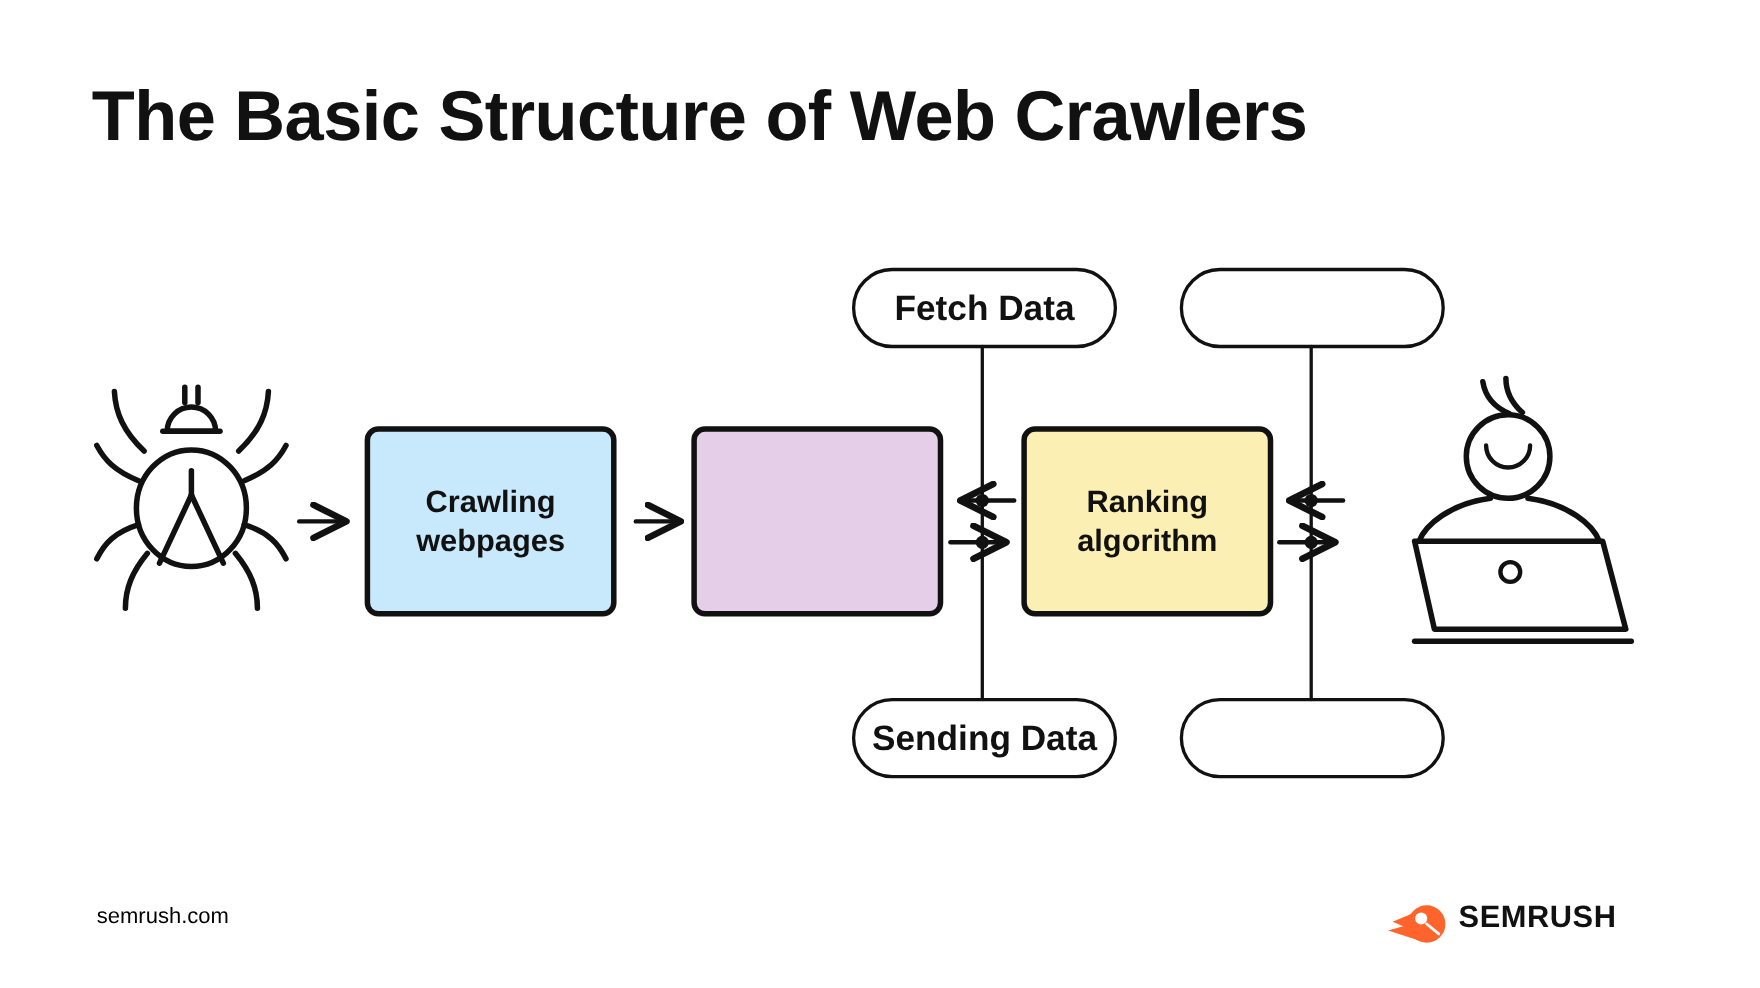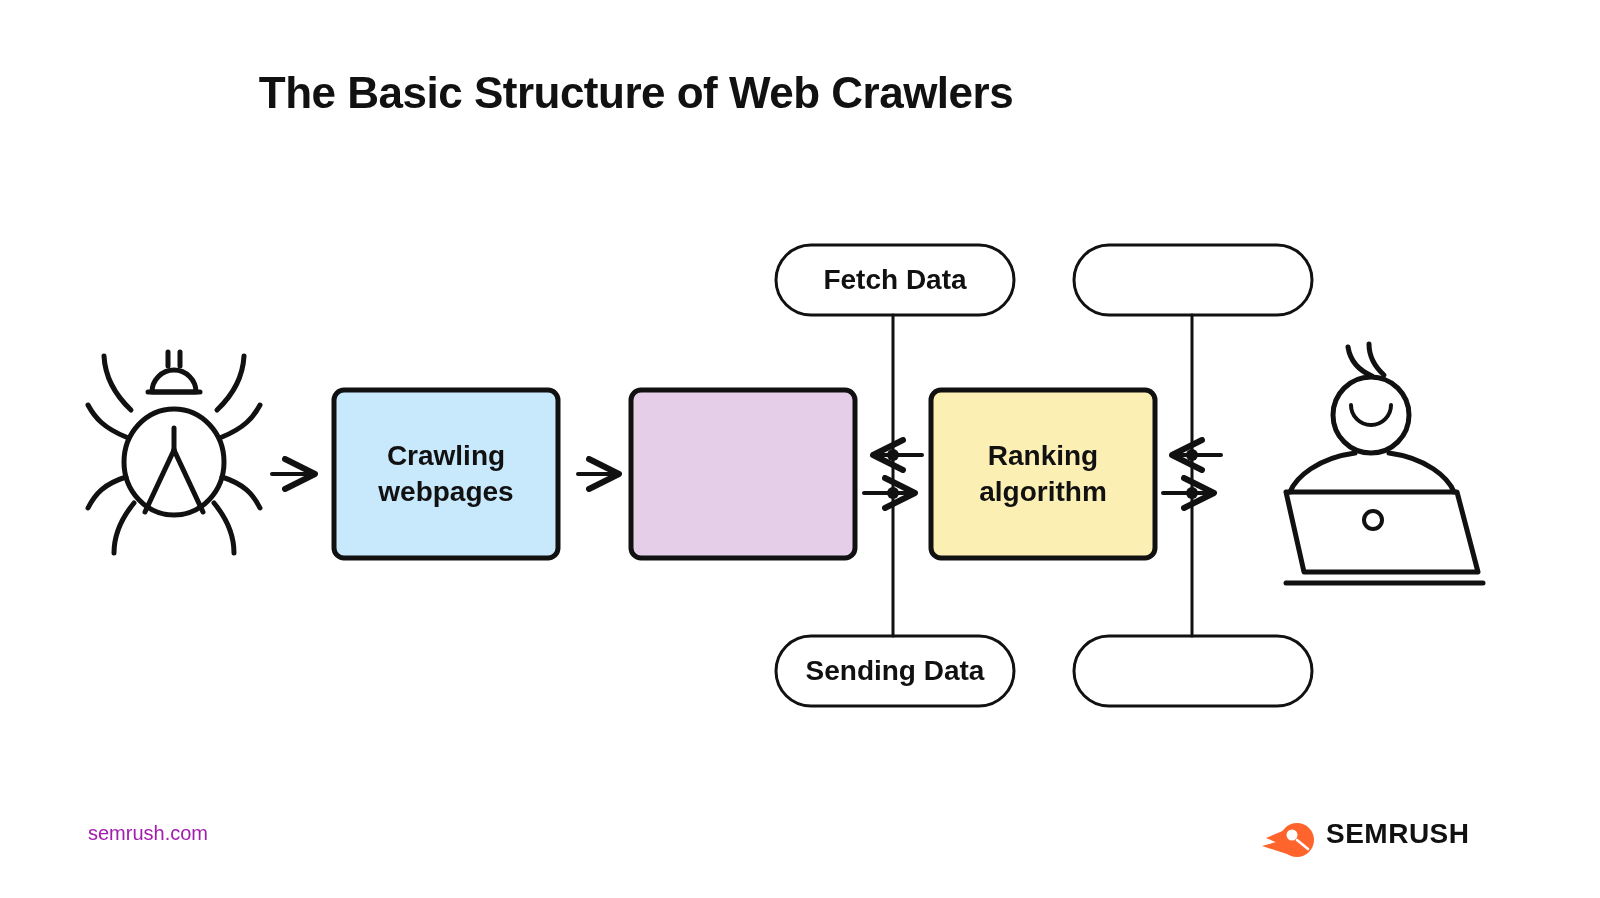--- a/index.html
+++ b/index.html
@@ -26,50 +26,50 @@
     height: 898px;
   }
   .title {
     position: absolute;
     left: 0;
     top: 68px;
     width: 1272px;
     text-align: center;
     font-family: "Liberation Sans", sans-serif;
     font-weight: bold;
-    font-size: 44px;
+    font-size: 64px;
     letter-spacing: -0.5px;
     color: #111111;
     white-space: nowrap;
   }
   .node-label {
     position: absolute;
     display: flex;
     align-items: center;
     justify-content: center;
     text-align: center;
     font-family: "Liberation Sans", sans-serif;
     font-weight: bold;
     color: #111111;
     line-height: 1.28;
     pointer-events: none;
   }
   .box-label {
     font-size: 28px;
   }
   .pill-label {
-    font-size: 28px;
+    font-size: 32px;
   }
   .footer-url {
     position: absolute;
     left: 88px;
     top: 822px;
     font-family: "Liberation Sans", sans-serif;
     font-size: 20px;
-    color: #a21caf;
+    color: #000000;
   }
   .brand {
     position: absolute;
     left: 1262px;
     top: 818px;
     display: flex;
     align-items: center;
     gap: 12px;
   }
   .brand-word {

